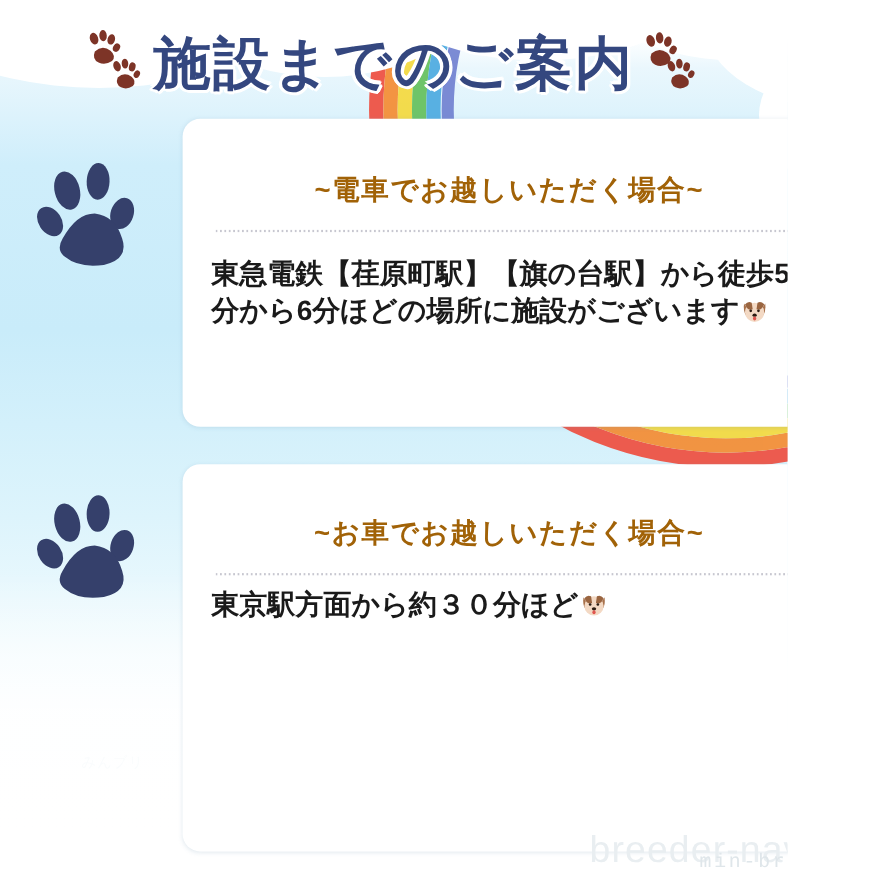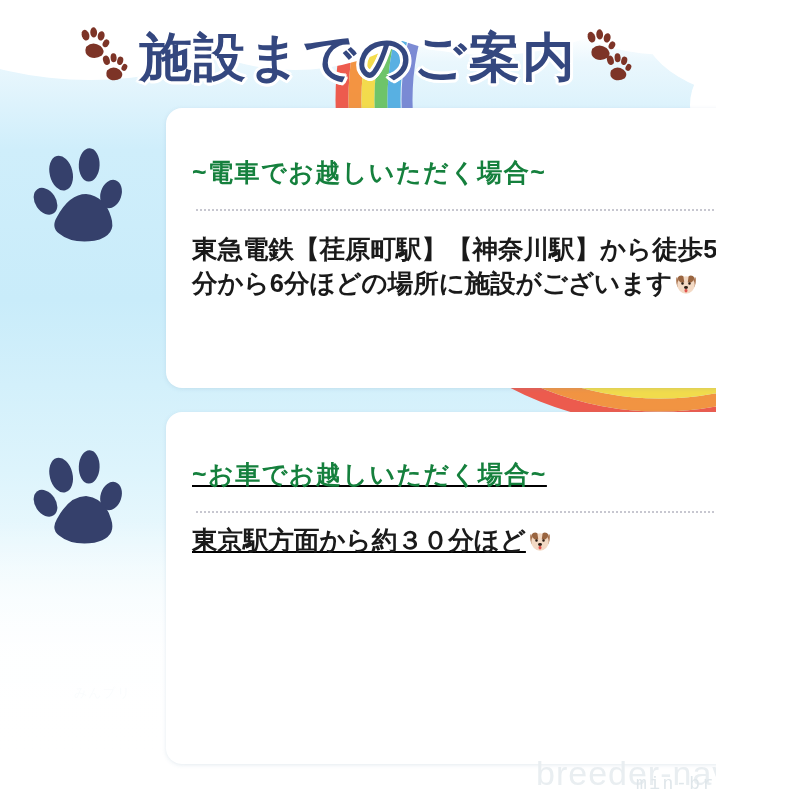--- a/index.html
+++ b/index.html
@@ -97,27 +97,27 @@
   
   .card {
     position:absolute; z-index:4;
     left:166px; width:594px;
     background:#ffffff;
     border-radius:16px;
     box-shadow:0 1px 4px rgba(110,150,180,0.18);
     padding:22px 26px 24px 26px;
   }
   .card.train { top:108px; height:280px; }
-  .card.car   { top:412px; height:352px;text-decoration:underline; }
+  .card.car   { top:422px; height:352px; }
 
   .card-heading {
-    text-align:left;
+    text-align:center;
     font-size:25px;
     font-weight:700;
-    color:#15803d;
+    color:#a16207;
     letter-spacing:1.5px;
     margin-top:26px;
     white-space:nowrap;
   }
   .card.car .card-heading { margin-top:24px; }
 
   .divider {
     margin:20px 4px 0 4px;
     height:2px;
     background-image:linear-gradient(to right, #b9b9c4 0 2px, transparent 2px 4px);
@@ -250,21 +250,21 @@
     <ellipse cx="55" cy="22" rx="10" ry="16" fill="#35406b" transform="rotate(2 55 22)"></ellipse>
     <ellipse cx="13" cy="57" rx="10" ry="14" fill="#35406b" transform="rotate(-34 13 57)"></ellipse>
     <ellipse cx="76" cy="50" rx="10" ry="14" fill="#35406b" transform="rotate(18 76 50)"></ellipse>
     <path d="M24 72 Q36 50 52 50 Q70 52 76 72 Q82 90 60 95 Q38 98 26 88 Q18 82 24 72 Z" fill="#35406b"></path>
   </svg>
 
   <section class="card train">
     <div class="card-heading">~電車でお越しいただく場合~</div>
     <div class="divider"></div>
     <div class="card-body">
-      <p class="para"><span>東急電鉄【荏原町駅】【神奈川駅】から徒歩5分から6分ほどの場所に施設がございます</span><svg class="ico" viewBox="0 0 64 64">
+      <p class="para"><span>東急電鉄【荏原町駅】【旗の台駅】から徒歩5分から6分ほどの場所に施設がございます</span><svg class="ico" viewBox="0 0 64 64">
             <path d="M10 16 q-2 16 4 24 l8 -6 z" fill="#a8714b"></path>
             <path d="M54 16 q2 16 -4 24 l-8 -6 z" fill="#a8714b"></path>
             <ellipse cx="32" cy="34" rx="20" ry="20" fill="#f3d9c4"></ellipse>
             <path d="M12 18 q6 -8 14 -4 l2 14 q-10 4 -16 -10 z" fill="#9a6540"></path>
             <path d="M52 18 q-6 -8 -14 -4 l-2 14 q10 4 16 -10 z" fill="#9a6540"></path>
             <circle cx="24" cy="31" r="2.8" fill="#2b1c12"></circle>
             <circle cx="40" cy="31" r="2.8" fill="#2b1c12"></circle>
             <ellipse cx="32" cy="40" rx="4.5" ry="3.4" fill="#2b1c12"></ellipse>
             <ellipse cx="32" cy="47" rx="3.4" ry="4.2" fill="#e0564f"></ellipse>
           </svg></p>

